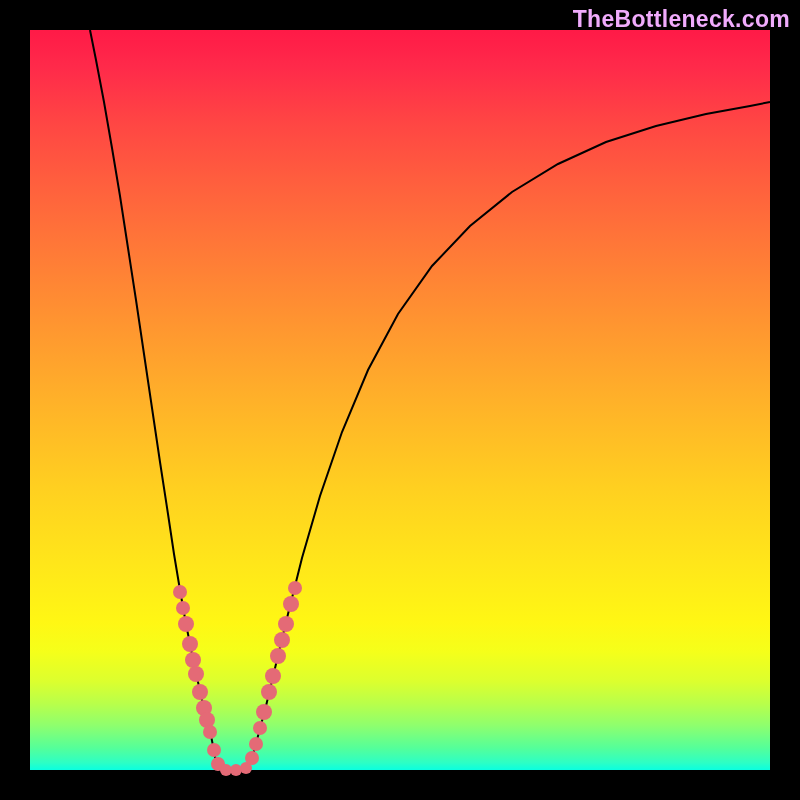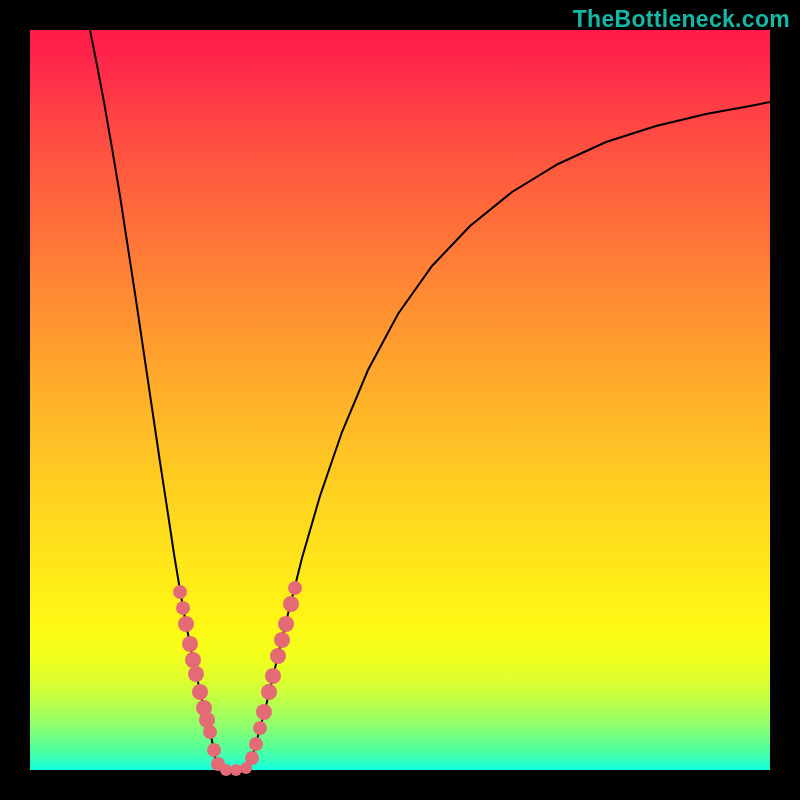--- a/index.html
+++ b/index.html
@@ -39,21 +39,21 @@
       #8eff6e 94%,
       #55ff99 97%,
       #2dffc4 99%,
       #0affe0 100%
     );
   }
   .watermark {
     position: absolute;
     top: 6px;
     right: 10px;
-    color: #14b8a6;
+    color: #f0abfc;
     font-family: Arial, Helvetica, sans-serif;
     font-size: 23px;
     font-weight: bold;
     letter-spacing: 0.3px;
     user-select: none;
     z-index: 5;
   }
   svg {
     position: absolute;
     left: 0;

